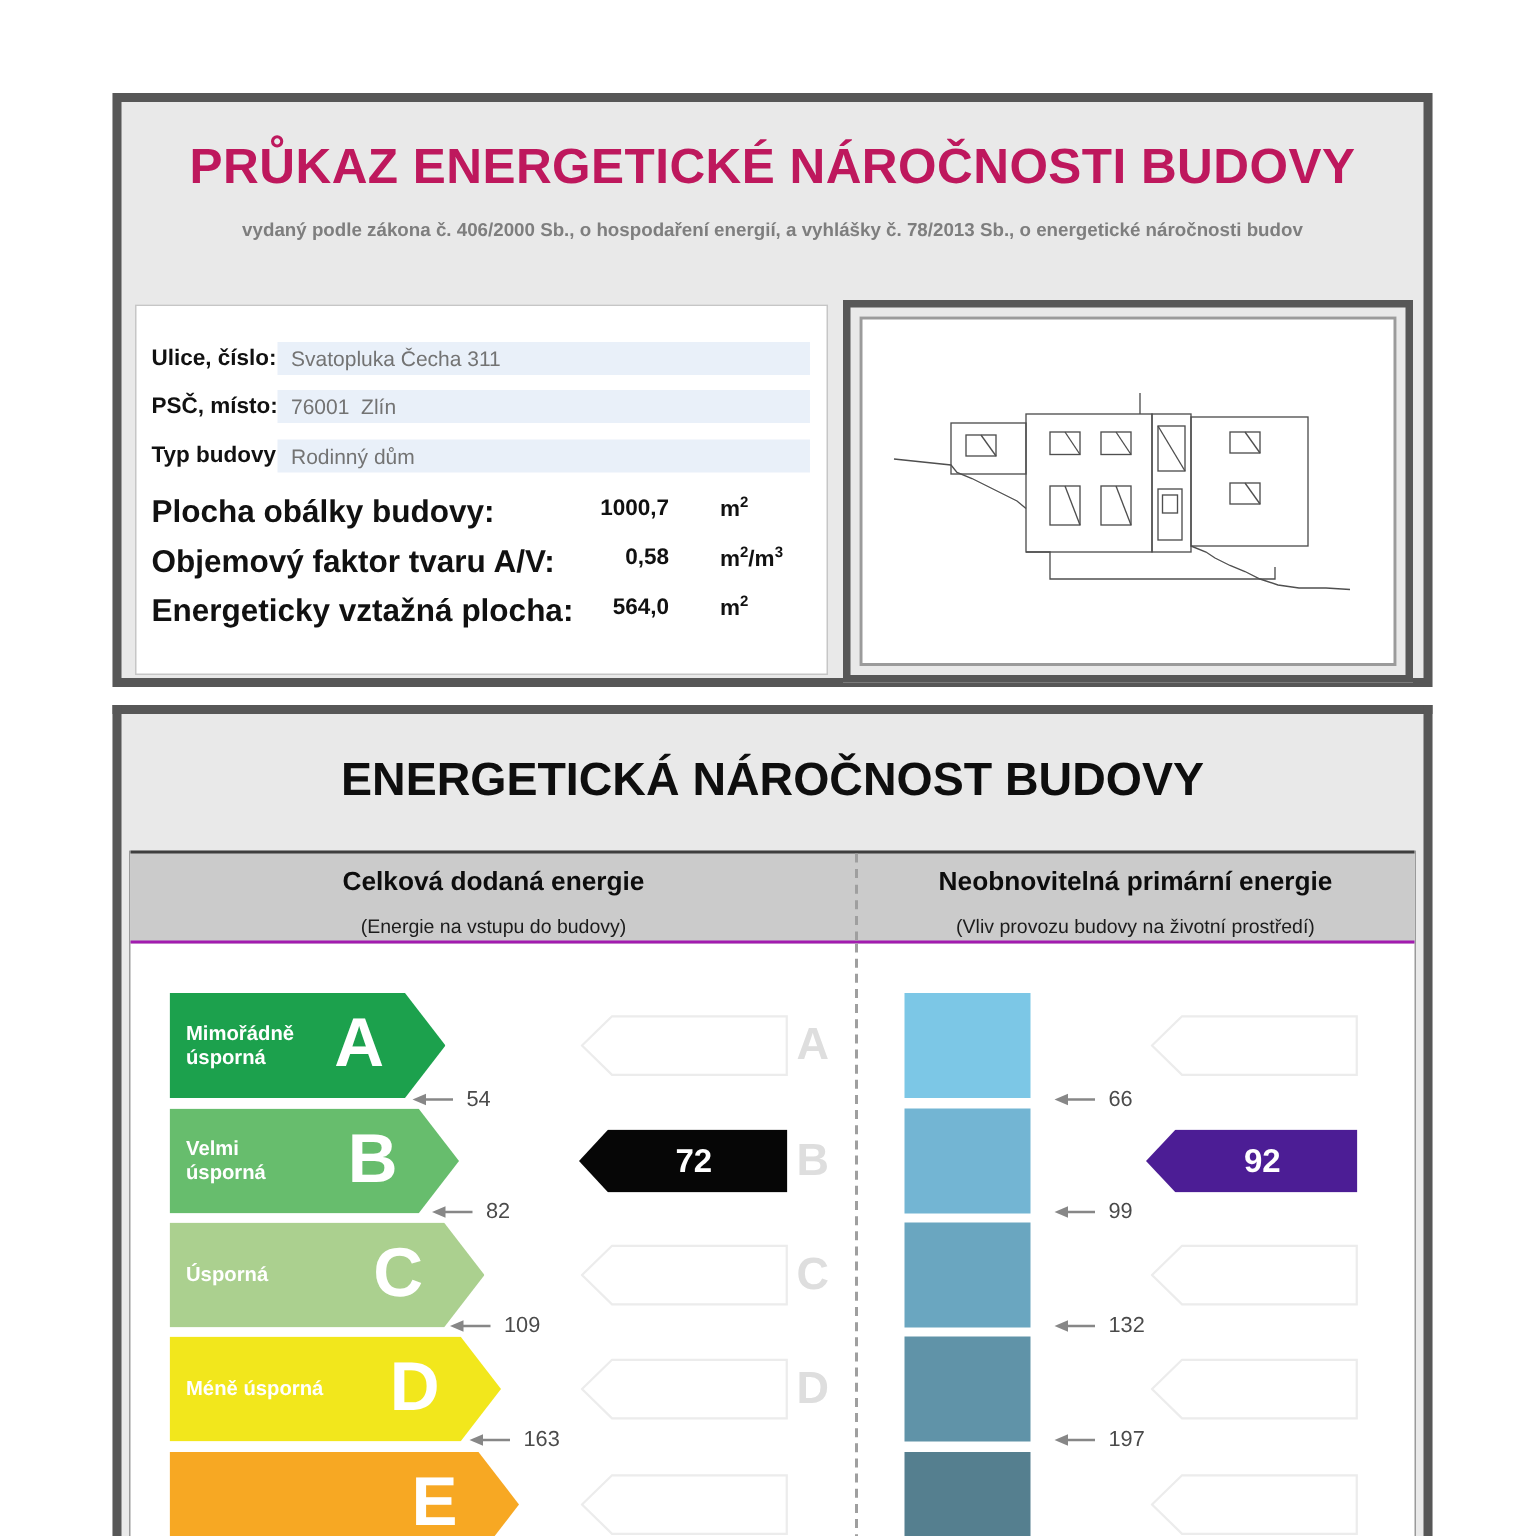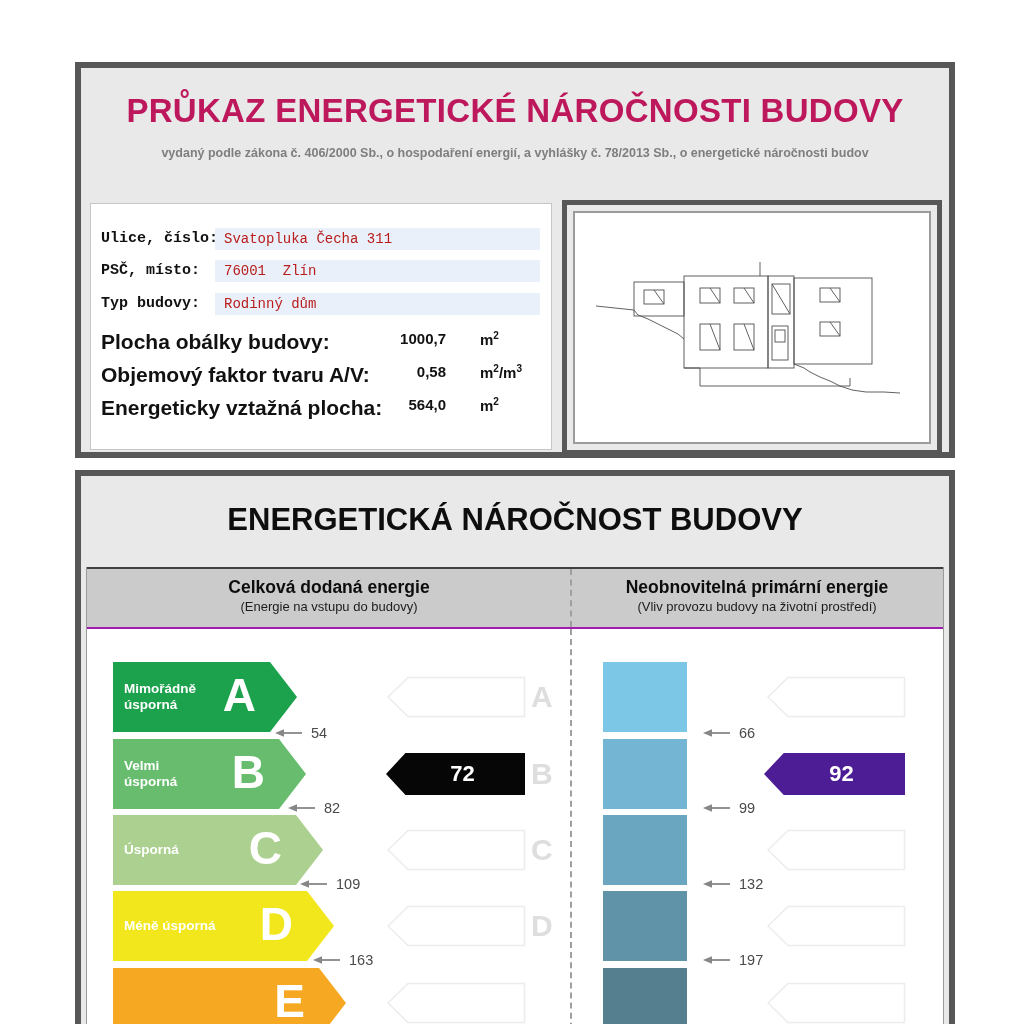--- a/index.html
+++ b/index.html
@@ -7,24 +7,24 @@
   .page{position:relative;width:1024px;height:1024px;}
   .box{position:absolute;border:6px solid #575757;background:#e9e9e9;box-sizing:border-box;}
   
   .top-box{left:75px;top:62px;width:880px;height:396px;}
   .h1{position:absolute;left:0;right:0;top:24px;margin:0;text-align:center;
       font-size:33px;font-weight:bold;color:#be185d;letter-spacing:.3px;}
   .subtitle{position:absolute;left:0;right:0;top:78px;margin:0;text-align:center;
       font-size:12.5px;font-weight:bold;color:#7e7e7e;}
   .form-box{position:absolute;left:9px;top:135px;width:462px;height:247px;
       background:#fff;border:1px solid #c6c6c6;box-sizing:border-box;}
-  .f-row{position:absolute;left:0;right:0;height:22px;font-family:Liberation Mono, monospace;}
+  .f-row{position:absolute;left:0;right:0;height:22px;}
   .f-label{position:absolute;left:10px;top:2px;font-size:15px;font-weight:bold;}
-  .f-field{position:absolute;left:124px;right:11px;height:22px;background:#e9f0f9;
-      color:#b91c1c;font-size:14px;padding:3px 0 0 9px;box-sizing:border-box;overflow:hidden;}
+  .f-field{position:absolute;left:94px;right:11px;height:22px;background:#e9f0f9;
+      color:#737373;font-size:14px;padding:3px 0 0 9px;box-sizing:border-box;overflow:hidden;}
   .m-row{position:absolute;left:0;right:0;height:20px;}
   .m-label{position:absolute;left:10px;font-size:21px;font-weight:bold;}
   .m-num{position:absolute;left:235px;width:120px;text-align:right;font-size:15px;font-weight:bold;}
   .m-unit{position:absolute;left:377px;font-size:15px;font-weight:bold;margin-left:12px;}
   sup{font-size:10px;}
   .photo-frame{position:absolute;left:481px;top:132px;width:380px;height:255px;
       border:5px solid #575757;background:#e9e9e9;padding:6px;box-sizing:border-box;}
   .photo-inner{width:100%;height:100%;background:#fff;border:2px solid #9b9b9b;
       box-sizing:border-box;display:flex;align-items:center;justify-content:center;}
   .house{stroke:#4f4f4f;stroke-width:.9;fill:none;}
@@ -33,21 +33,21 @@
   .h2{position:absolute;left:0;right:0;top:26px;margin:0;text-align:center;
       font-size:31px;font-weight:bold;color:#0e0e0e;}
   .etable{position:absolute;left:5px;top:91px;width:858px;height:520px;background:#fff;
       border-left:1px solid #9a9a9a;border-right:1px solid #9a9a9a;box-sizing:border-box;}
   .thead{position:relative;display:flex;height:62px;background:#cbcbcb;
       border-top:2px solid #3f3f3f;border-bottom:2px solid #a21caf;box-sizing:border-box;}
   .th{box-sizing:border-box;padding-top:8px;text-align:center;}
   .th.l{width:484px;}
   .th.r{flex:1;}
   .th-title{font-size:17.5px;font-weight:bold;color:#0d0d0d;}
-  .th-sub{font-size:13px;color:#1c1c1c;margin-top:1px;}
+  .th-sub{font-size:13px;color:#1c1c1c;margin-top:12px;}
   .vdash{position:absolute;top:0;bottom:0;left:483px;border-left:2px dashed #9f9f9f;}
   .units-row{position:relative;height:37px;border-bottom:2px dashed #a5a5a5;display:flex;
       align-items:center;justify-content:center;gap:12px;box-sizing:border-box;}
   .units-label{font-size:17px;font-weight:bold;}
   .units-unit{font-size:14px;color:#1c1c1c;}
   .chart{position:relative;height:420px;}
   .chart .vdash{height:420px;bottom:auto;top:0;}
   .band{position:absolute;left:26px;height:70px;
       clip-path:polygon(0 0,calc(100% - 27px) 0,100% 50%,calc(100% - 27px) 100%,0 100%);}
   .band-label{position:absolute;left:11px;top:50%;transform:translateY(-50%);

